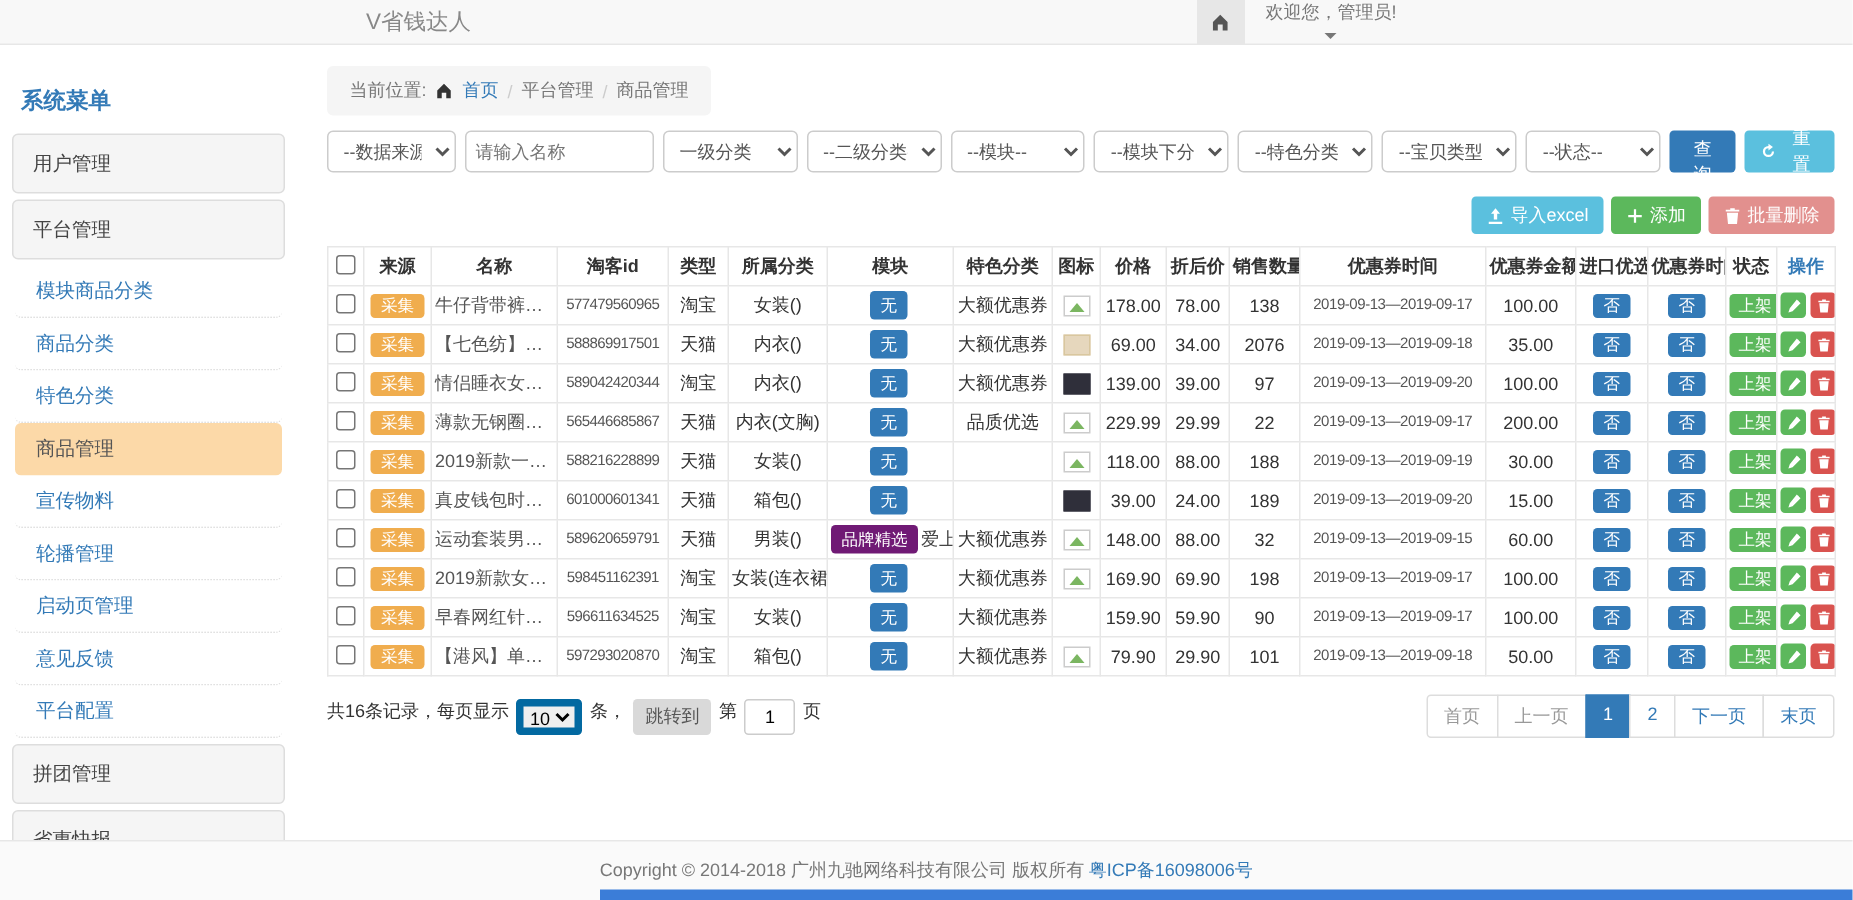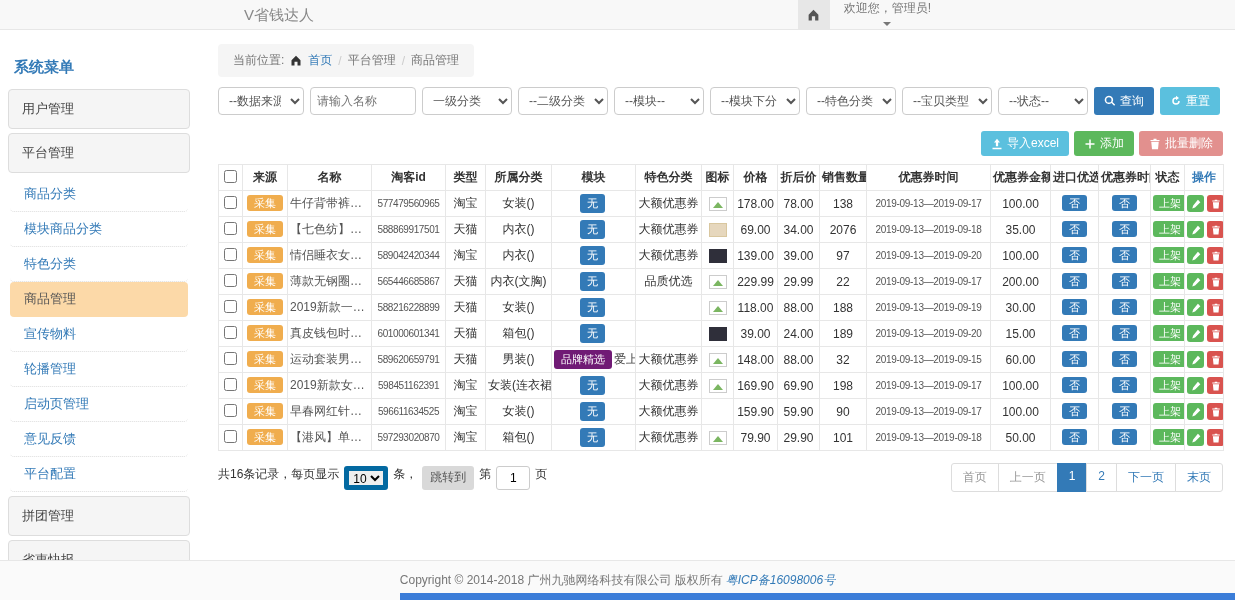--- a/index.html
+++ b/index.html
@@ -32,25 +32,25 @@
     border-radius:4px; padding:8px 15px; color:#777; }
   .breadcrumb svg { width:12px; height:12px; fill:#333; }
   .crumb-home { color:#337ab7; cursor:pointer; }
   .crumb-sep { color:#ccc; }
 
   .filters { display:flex; align-items:center; gap:6px; margin-top:10px; }
   .f-select, .f-input { height:28px; border:1px solid #ccc; border-radius:4px; background:#fff;
     font-size:12px; color:#555; padding:0 6px; font-family:inherit; }
   .f-select { width:90px; }
   .f-select.src { width:86px; }
-  .f-input { width:106px; }
+  .f-input { width:126px; }
   .btn { display:inline-flex; align-items:center; gap:4px; border:none; border-radius:3px;
     color:#fff; font-size:12px; padding:0 10px; height:28px; cursor:pointer; font-family:inherit; }
   .btn svg { width:12px; height:12px; fill:#fff; }
-  .btn-search { background:#337ab7; }
+  .btn-search { background:#337ab7;flex-direction:column; }
   .btn-reset { background:#5bc0de; }
 
   .toolbar { display:flex; justify-content:flex-end; gap:5px; margin-top:16px; }
   .toolbar .btn { height:25px; }
   .btn-import { background:#5bc0de; }
   .btn-add { background:#5cb85c; }
   .btn-batch-del { background:#e2908e; }
 
   
   table { border-collapse:collapse; table-layout:fixed; width:1005px; margin-top:8px; }
@@ -92,21 +92,21 @@
     margin-left:-1px; cursor:pointer; }
   .pager li:first-child { border-radius:3px 0 0 3px; margin-left:0; }
   .pager li:last-child { border-radius:0 3px 3px 0; }
   .pager li.active { background:#337ab7; border-color:#337ab7; color:#fff; }
   .pager li.disabled { color:#999; }
 
   
   .footer { position:absolute; left:0; bottom:0; width:1235px; height:40px; background:#fafafa;
     border-top:1px solid #e7e7e7; display:flex; align-items:center; justify-content:center;
     gap:3px; color:#777; z-index:5; }
-  .footer a { color:#337ab7; text-decoration:none; cursor:pointer;font-style:italic; }
+  .footer a { color:#337ab7; text-decoration:none; cursor:pointer; }
   .bottom-bar { position:absolute; left:400px; right:0; bottom:0; height:7px; background:#3b7dd8; z-index:9; }
 </style>
 </head>
 <body>
 
 <div class="top-header">
   <div class="app-title">V省钱达人</div>
   <div class="header-right">
     <div class="home-btn">
       <svg viewBox="0 0 16 16">
@@ -122,22 +122,22 @@
 
 <div class="sidebar">
   <div class="side-title">系统菜单</div>
   <div>
 
   <div class="top-item">用户管理</div>
       <div class="top-item">平台管理</div>
     </div>
   <div class="submenu">
 
-  <div class="sub-item">商品分类</div>
-      <div class="sub-item">模块商品分类</div>
+  <div class="sub-item">模块商品分类</div>
+      <div class="sub-item">商品分类</div>
       <div class="sub-item">特色分类</div>
       <div class="sub-item active">商品管理</div>
       <div class="sub-item">宣传物料</div>
       <div class="sub-item">轮播管理</div>
       <div class="sub-item">启动页管理</div>
       <div class="sub-item">意见反馈</div>
       <div class="sub-item">平台配置</div>
     </div>
   <div>
 

